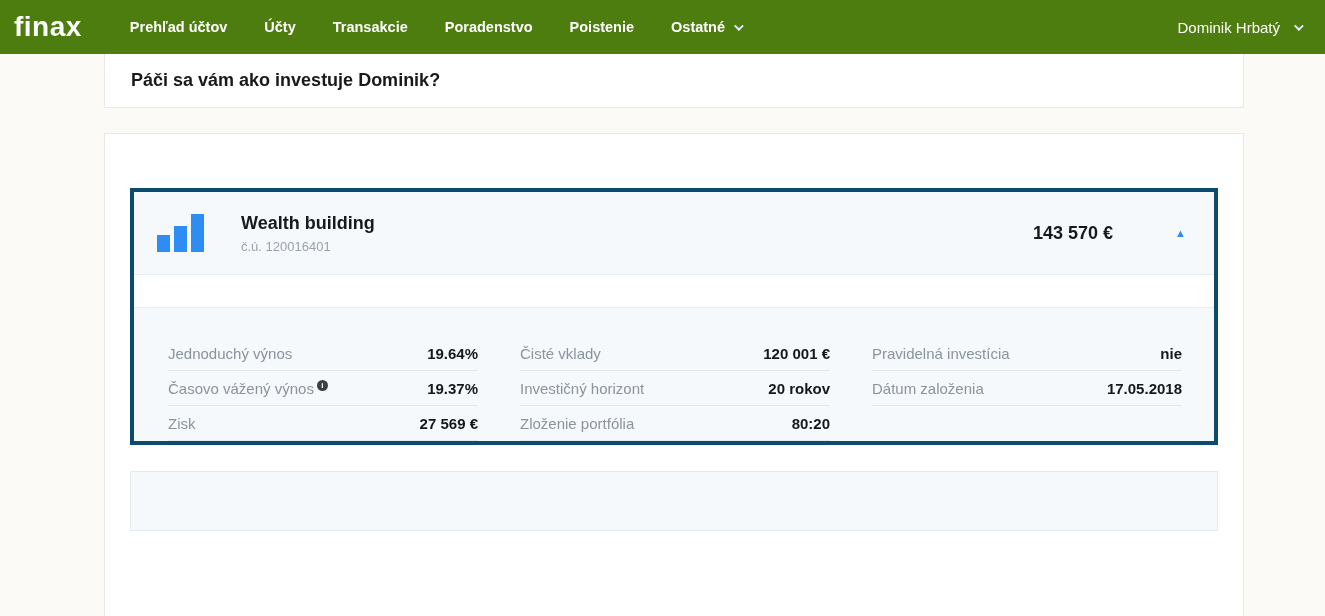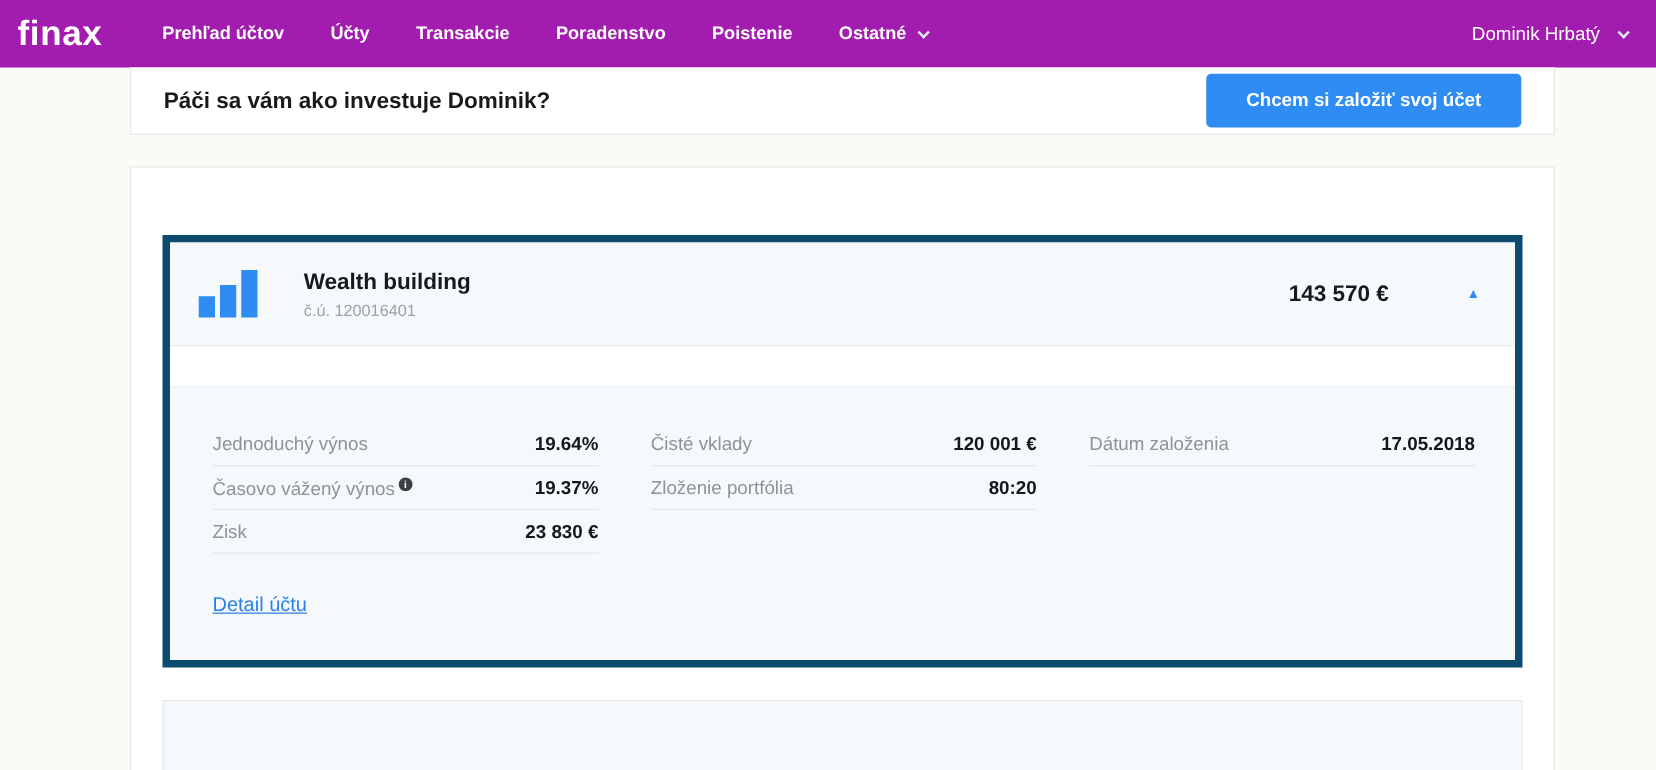--- a/index.html
+++ b/index.html
@@ -1,40 +1,40 @@
 <!DOCTYPE html>
 <html><head>
 <meta charset="utf-8">
 <style>
   * { margin:0; padding:0; box-sizing:border-box; }
   html,body { width:1325px; height:616px; overflow:hidden; }
   body { font-family:"Liberation Sans","DejaVu Sans",sans-serif; background:#fbfaf7; }
 
   
-  .topbar { height:54px; background:#a21caf; display:flex; align-items:center; color:#fff; }
+  .topbar { height:54px; background:#4d7c0f; display:flex; align-items:center; color:#fff; }
   .logo { font-size:28px; font-weight:bold; letter-spacing:.5px; margin-left:14px; color:#fff; }
   .nav { display:flex; margin-left:48px; gap:37px; }
   .nav-item { font-size:14.5px; font-weight:bold; color:#fff; cursor:pointer; display:flex; align-items:center; gap:9px; white-space:nowrap; }
   .user-menu { margin-left:auto; margin-right:24px; display:flex; align-items:center; gap:14px; font-size:15px; font-weight:normal; cursor:pointer;padding-left:41px; }
   .chev { width:7px; height:7px; border-right:2px solid #dceaf9; border-bottom:2px solid #dceaf9; transform:rotate(45deg) translateY(-2px); display:inline-block; }
 
   
   .col { margin-left:104px; width:1140px; }
   .card { background:#fff; border:1px solid #e9e8e4; }
 
   
   .banner { height:54px; border-top:none; display:flex; align-items:center; justify-content:space-between; padding:0 26px; }
   .banner-q { font-size:18px; font-weight:bold; color:#17191b; }
   .cta-btn { background:#2e8cf2; color:#fff; font-family:inherit; font-size:15px; font-weight:bold; border:none; border-radius:4px; padding:13px 0; width:252px; cursor:pointer; }
 
   
   .goals { margin-top:25px; height:700px; padding:25px; }
   .goals-title { font-size:28px; font-weight:bold; color:#17191b; margin:8px 0 0 4px; }
 
-  .acct { margin-top:29px; border:6px solid #0c4a6e; background:#fff; }
+  .acct { margin-top:29px; border:4px solid #0c4a6e; background:#fff; }
   .acct-head { background:#f6f9fb; height:82px; display:flex; align-items:center; padding:0 28px 0 23px; cursor:pointer; }
   .bars { display:flex; align-items:flex-end; gap:4px; height:38px; margin-right:37px; }
   .bars i { display:block; width:13px; background:#2e8cf2; }
   .bars .b1 { height:17px; } .bars .b2 { height:26px; } .bars .b3 { height:38px; }
   .acct-name { font-size:18px; font-weight:bold; color:#17191b; }
   .acct-num { font-size:13px; color:#9aa2aa; margin-top:5px; }
   .acct-val { margin-left:auto; font-size:18px; font-weight:bold; color:#17191b; }
   .collapse { margin-left:62px; font-size:11px; color:#2e8cf2; cursor:pointer; line-height:1; }
 
   .acct-band { height:33px; background:#fff; border-top:1px solid #e9edf1; }
@@ -79,21 +79,20 @@
   <div class="user-menu">
     <span>Dominik Hrbatý</span>
     <span class="chev"></span>
   </div>
 </div>
 
 <div class="col">
 
   <div class="card banner" style="border-top:none;">
     <div class="banner-q">Páči sa vám ako investuje Dominik?</div>
-    <button class="cta-btn">Chcem si založiť svoj účet</button>
   </div>
 
   <div class="card goals">
 
     <div class="acct">
       <div class="acct-head">
         <span class="bars">
             <i class="b1"></i>
             <i class="b2"></i>
             <i class="b3"></i>
@@ -113,41 +112,46 @@
           <div class="stat-row">
             <span class="stat-label">Jednoduchý výnos</span>
             <span class="stat-val">19.64%</span>
           </div>
           <div class="stat-row">
             <span class="stat-label"><span>Časovo vážený výnos</span><i class="info-dot">i</i></span>
             <span class="stat-val">19.37%</span>
           </div>
           <div class="stat-row">
             <span class="stat-label">Zisk</span>
-            <span class="stat-val">23 830 €</span>
+            <span class="stat-val">27 569 €</span>
           </div>
         </div>
         <div>
           <div class="stat-row">
             <span class="stat-label">Čisté vklady</span>
             <span class="stat-val">120 001 €</span>
           </div>
           <div class="stat-row">
+            <span class="stat-label">Investičný horizont</span>
+            <span class="stat-val">20 rokov</span>
+          </div>
+          <div class="stat-row">
             <span class="stat-label">Zloženie portfólia</span>
             <span class="stat-val">80:20</span>
           </div>
         </div>
         <div>
+          <div class="stat-row">
+            <span class="stat-label">Pravidelná investícia</span>
+            <span class="stat-val">nie</span>
+          </div>
           <div class="stat-row">
             <span class="stat-label">Dátum založenia</span>
             <span class="stat-val">17.05.2018</span>
           </div>
         </div>
       </div>
 
-      <div class="acct-link-row">
-        <a class="detail-link">Detail účtu</a>
-      </div>
     </div>
 
     <div class="acct2"></div>
   </div>
 </div>
 
 </body></html>

